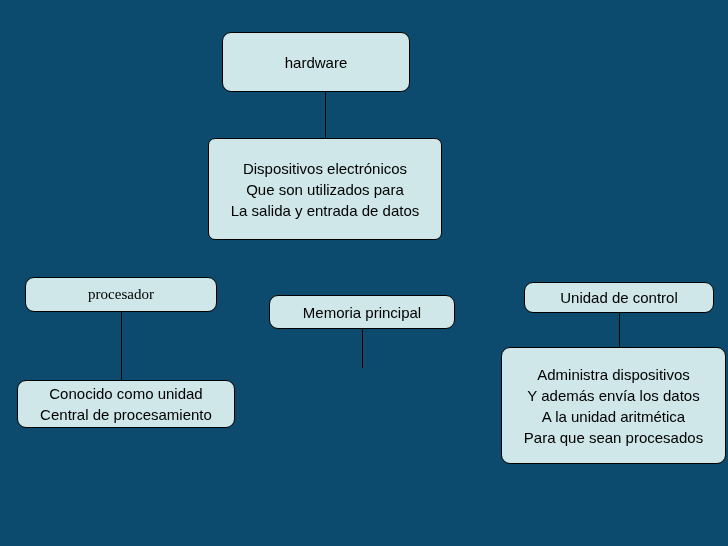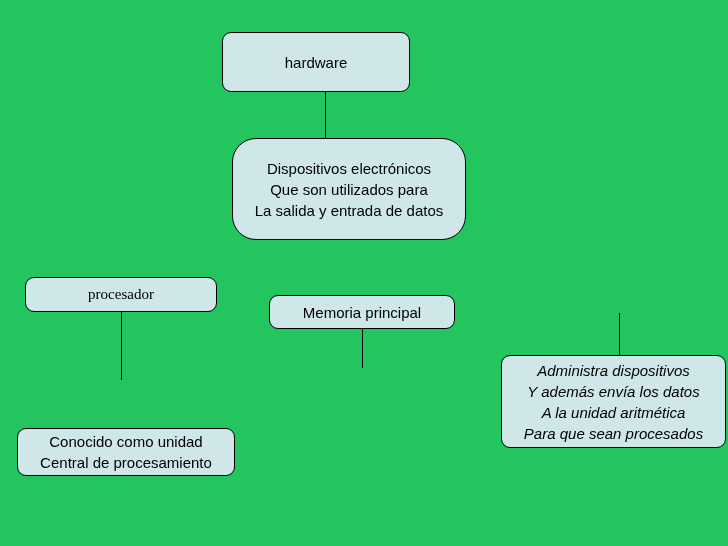--- a/index.html
+++ b/index.html
@@ -7,40 +7,40 @@
     padding: 0;
     background: #ffffff;
   }
   body {
     font-family: "Liberation Sans", sans-serif;
   }
   #canvas {
     position: relative;
     width: 728px;
     height: 546px;
-    background: #22c55e;
+    background: #0c4a6e;
     overflow: hidden;
   }
   .node {
     position: absolute;
     box-sizing: border-box;
     background: #cfe7e9;
     border: 1px solid #000000;
     color: #000000;
     font-size: 15px;
     line-height: 21px;
     text-align: center;
     display: flex;
     align-items: center;
     justify-content: center;
     padding: 2px 4px;
     white-space: pre-line;
   }
   .rounded-sm { border-radius: 9px; }
-  .rounded-lg { border-radius: 24px; margin-left: 24px; }
+  .rounded-lg { border-radius: 7px; }
   .connector {
     position: absolute;
     background: #000000;
   }
   .vline { width: 1px; }
 </style>
 </head>
 <body>
 
 <div id="canvas">
@@ -53,23 +53,24 @@
   <div class="node rounded-sm" style="left:222px; top:32px; width:188px; height:60px;">hardware</div>
 
   <div class="node rounded-lg" style="left:208px; top:138px; width:234px; height:102px;">Dispositivos electrónicos
 Que son utilizados para
 La salida y entrada de datos</div>
 
   <div class="node rounded-sm" style="left:25px; top:277px; width:192px; height:35px;font-family:Liberation Serif, serif;">procesador</div>
 
   <div class="node rounded-sm" style="left:269px; top:276px; width:186px; height:34px;margin-top:19px;">Memoria principal</div>
 
+  <div class="node rounded-sm" style="left:524px; top:282px; width:190px; height:31px;">Unidad de control</div>
 
-  <div class="node rounded-sm" style="left:17px; top:380px; width:218px; height:48px;margin-top:48px;">Conocido como unidad
+  <div class="node rounded-sm" style="left:17px; top:380px; width:218px; height:48px;">Conocido como unidad
 Central de procesamiento</div>
 
 
-  <div class="node rounded-sm" style="left:501px; top:355px; width:225px; height:93px;font-style:italic;">Administra dispositivos
+  <div class="node rounded-sm" style="left:501px; top:347px; width:225px; height:117px;">Administra dispositivos
 Y además envía los datos
 A la unidad aritmética
 Para que sean procesados</div>
 
 </div>
 
 </body></html>

